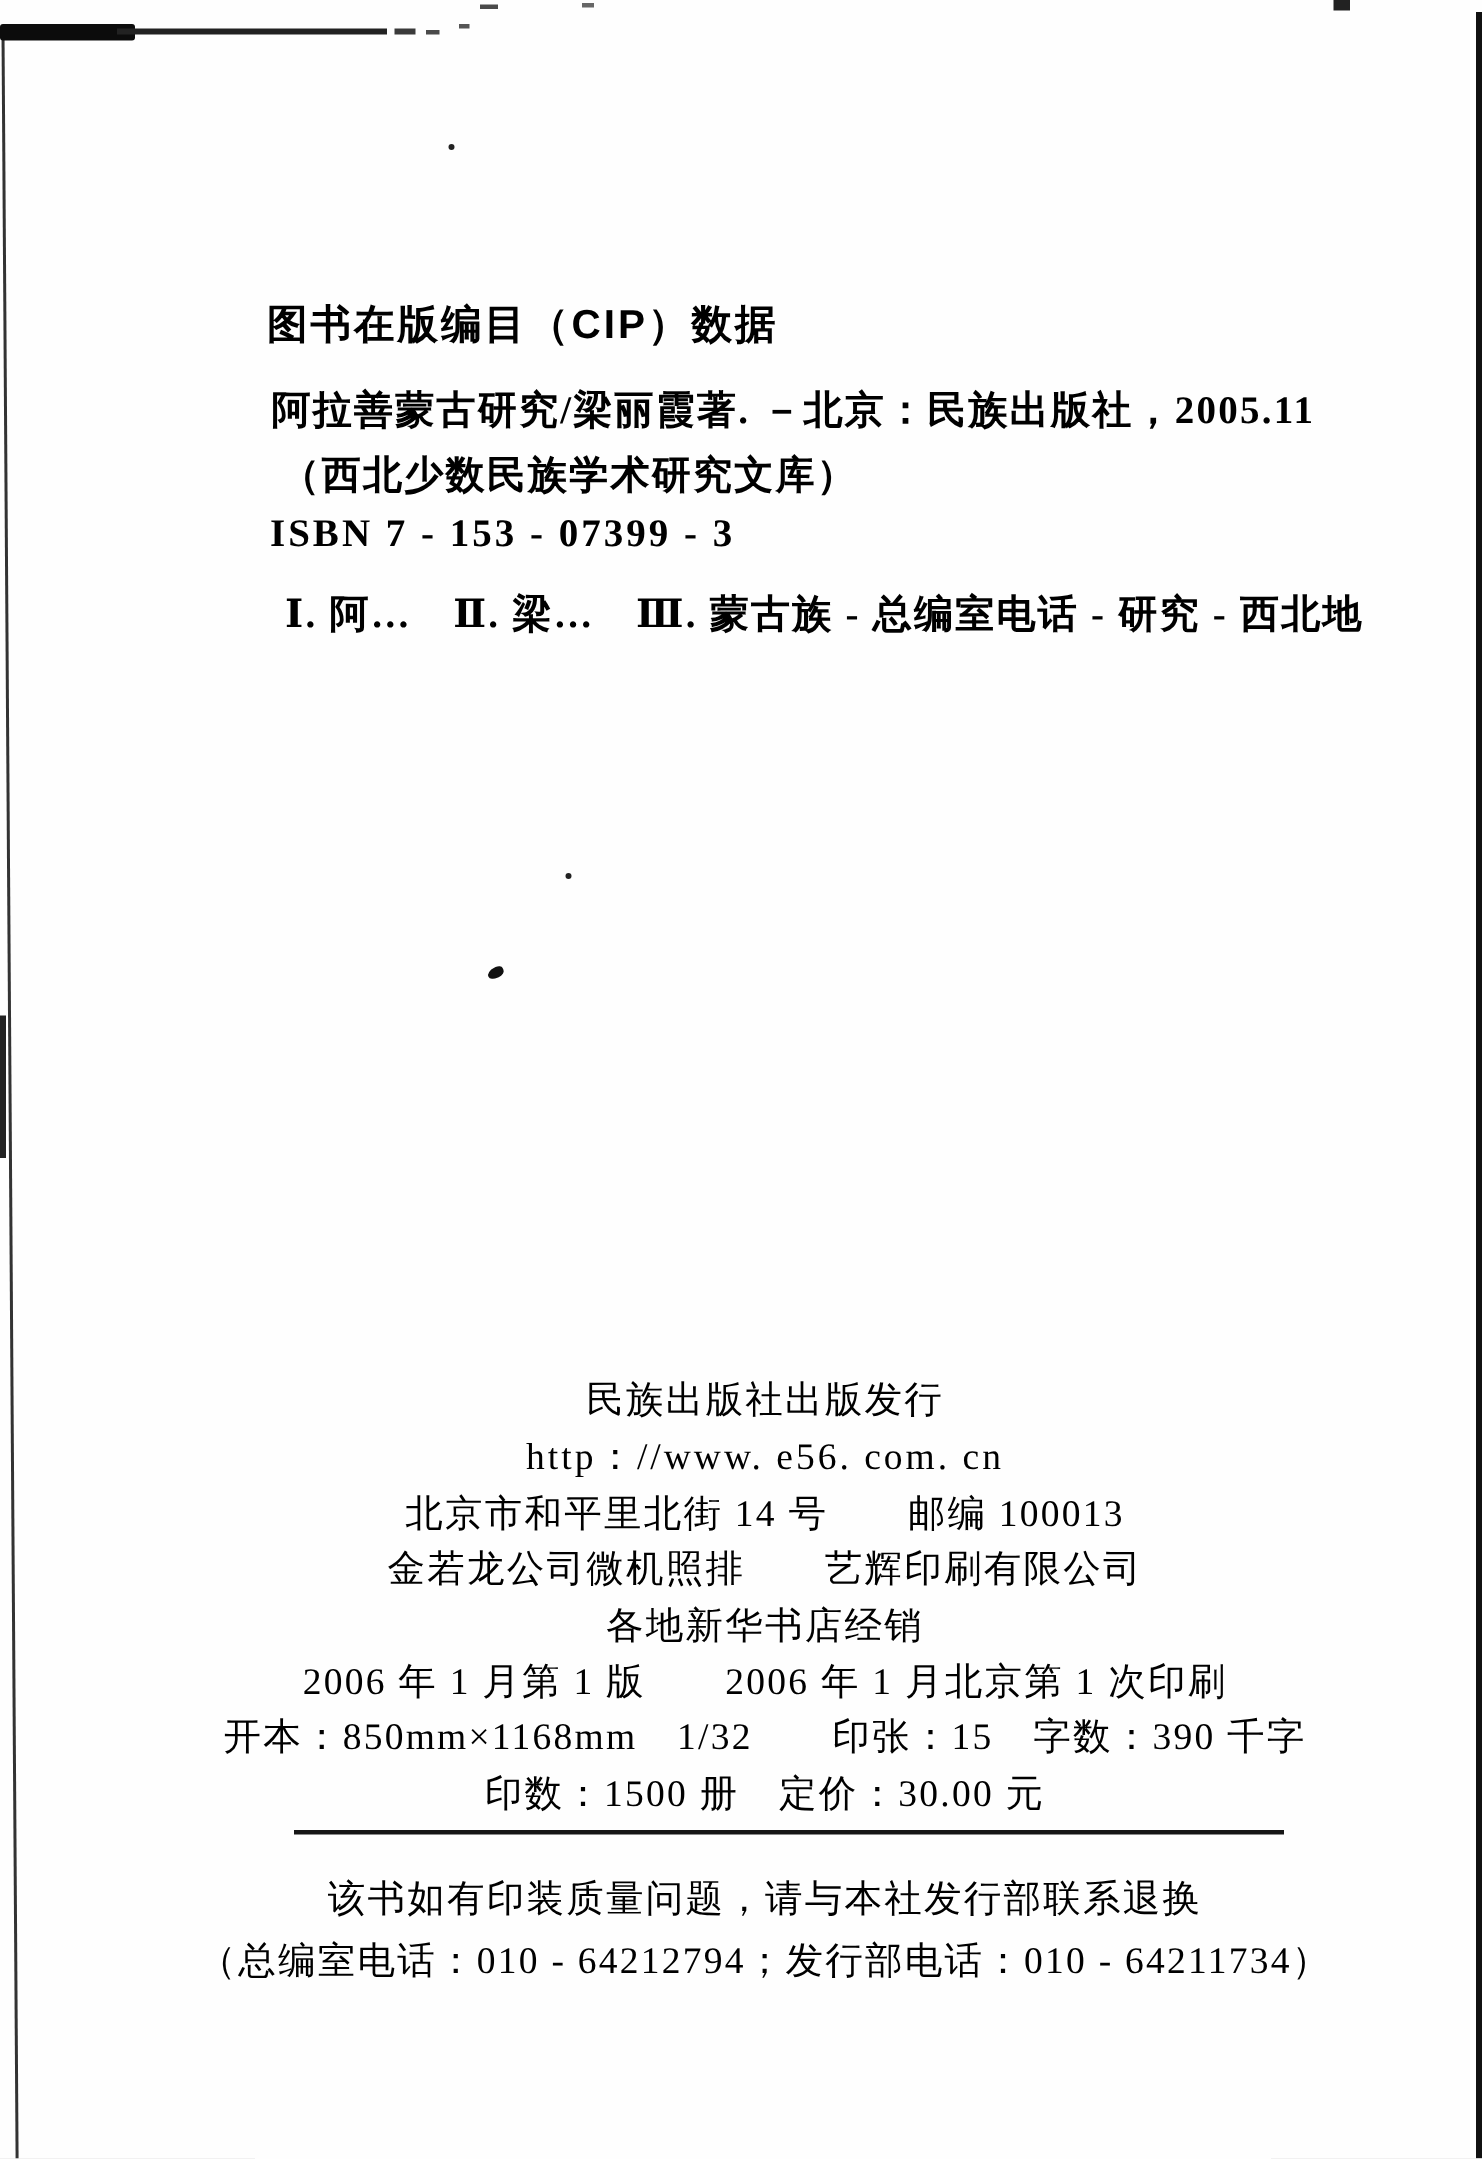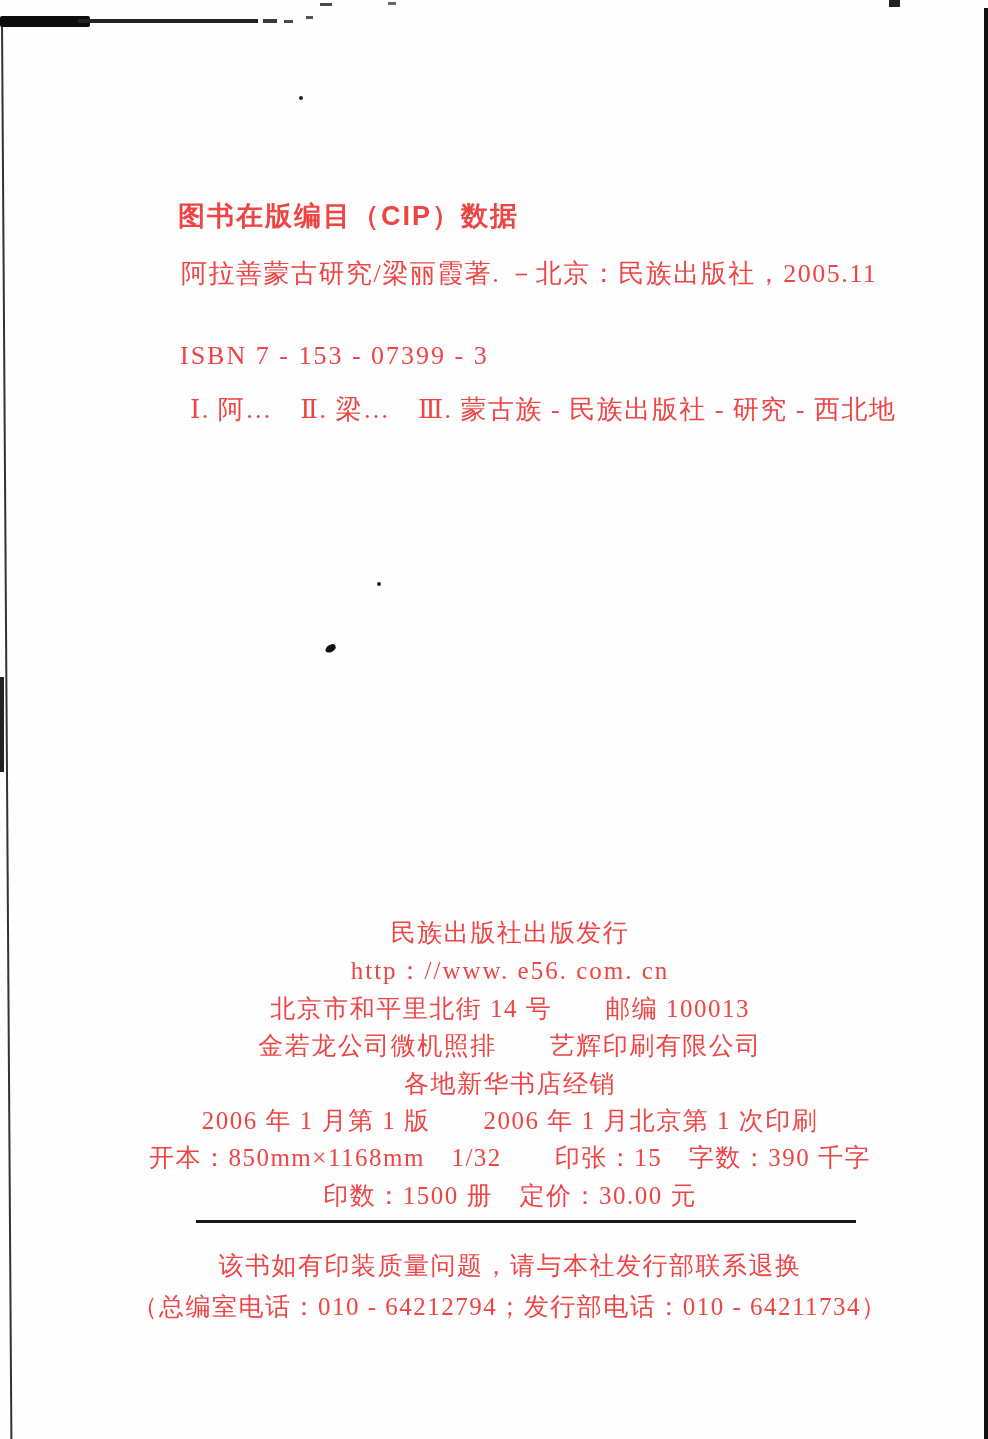--- a/index.html
+++ b/index.html
@@ -2,39 +2,40 @@
 <html><head>
 <meta charset="utf-8">
 <style>
   html, body { margin: 0; padding: 0; background: #e8e8e8; }
   .page {
     position: relative;
     width: 988px;
     height: 1439px;
     background: #fefefe;
     overflow: hidden;
-    color: #ef4444;
+    color: #000000;
     font-family: "Liberation Serif", "DejaVu Serif", serif;
   }
 
   
   .cip-heading {
     position: absolute;
     left: 178px; top: 198px;
     font-family: "Liberation Sans", "DejaVu Sans", sans-serif;
     font-weight: 700;
     font-size: 27px;
     letter-spacing: 2px;
     white-space: nowrap;
   }
   .cip-line {
     position: absolute;
     font-size: 26px;
     letter-spacing: 1.5px;
     white-space: nowrap;
+    font-weight: bold;
   }
   .cip-l0 { left: 181px; top: 256px; }
   .cip-l1 { left: 187px; top: 299px; }
   .cip-l2 { left: 180px; top: 341px; letter-spacing: 2px; }
   .cip-l3 { left: 190px; top: 392px; }
   .cip-l4 { left: 135px; top: 434px; }
   .cip-l5 { left: 183px; top: 485px; }
 
   
   .colophon-line, .notice-line {
@@ -125,22 +126,23 @@
   <div class="smudge-dash3"></div>
   <div class="smudge-dash4"></div>
   <div class="smudge-dash5"></div>
   <div class="corner-mark"></div>
   <div class="ink-dot-a"></div>
   <div class="ink-dot-b"></div>
   <div class="ink-fleck"></div>
 
   <div class="cip-heading">图书在版编目（CIP）数据</div>
   <div class="cip-line cip-l0">阿拉善蒙古研究/梁丽霞著. －北京：民族出版社，2005.11</div>
+  <div class="cip-line cip-l1">（西北少数民族学术研究文库）</div>
   <div class="cip-line cip-l2">ISBN 7 - 153 - 07399 - 3</div>
-  <div class="cip-line cip-l3">Ⅰ. 阿…　Ⅱ. 梁…　Ⅲ. 蒙古族 - 民族出版社 - 研究 - 西北地</div>
+  <div class="cip-line cip-l3">Ⅰ. 阿…　Ⅱ. 梁…　Ⅲ. 蒙古族 - 总编室电话 - 研究 - 西北地</div>
 
   <div class="colophon-line col-l0">民族出版社出版发行</div>
   <div class="colophon-line col-l1">http：//www. e56. com. cn</div>
   <div class="colophon-line col-l2">北京市和平里北街 14 号　　邮编 100013</div>
   <div class="colophon-line col-l3">金若龙公司微机照排　　艺辉印刷有限公司</div>
   <div class="colophon-line col-l4">各地新华书店经销</div>
   <div class="colophon-line col-l5">2006 年 1 月第 1 版　　2006 年 1 月北京第 1 次印刷</div>
   <div class="colophon-line col-l6">开本：850mm×1168mm　1/32　　印张：15　字数：390 千字</div>
   <div class="colophon-line col-l7">印数：1500 册　定价：30.00 元</div>
 

